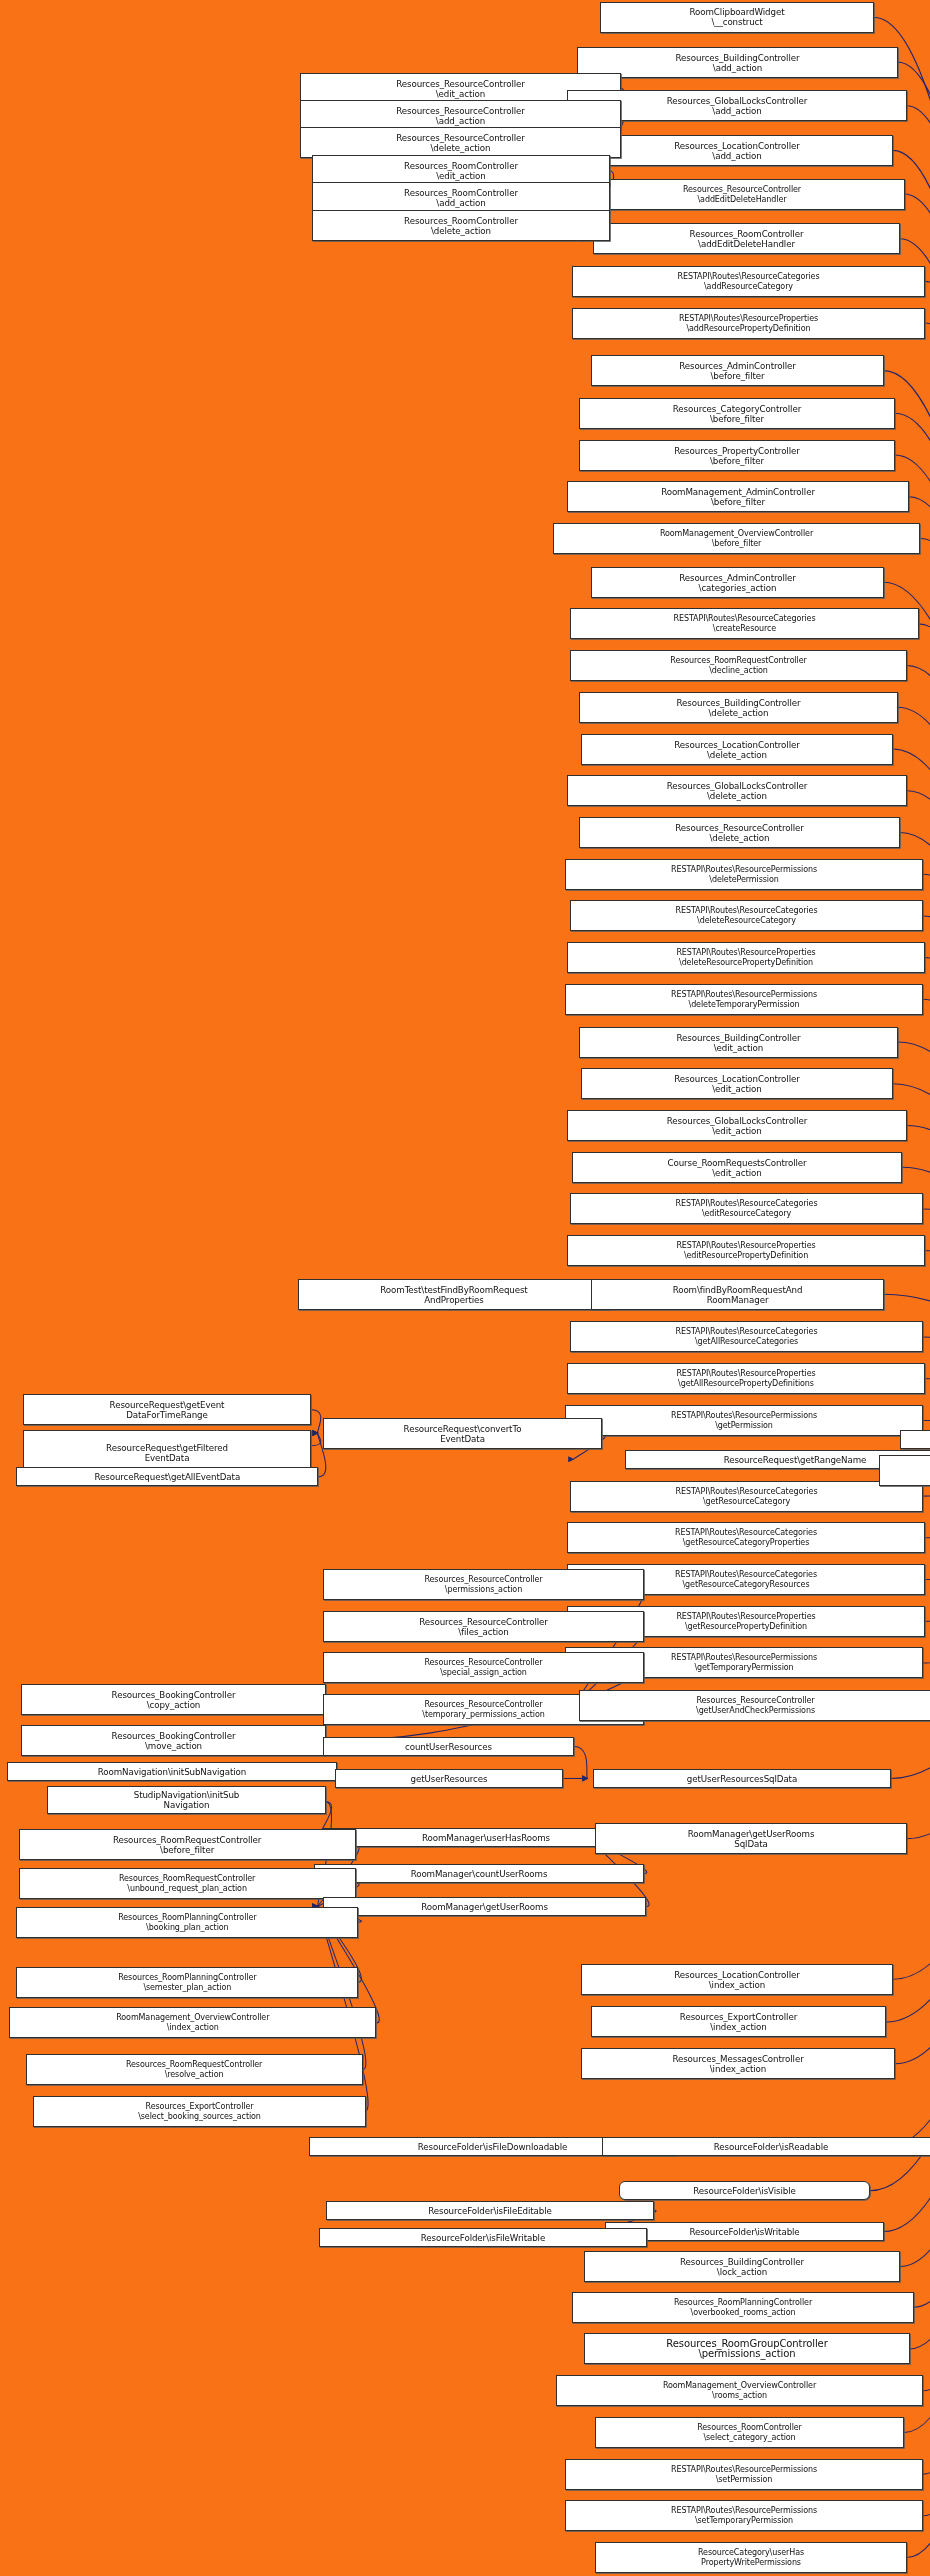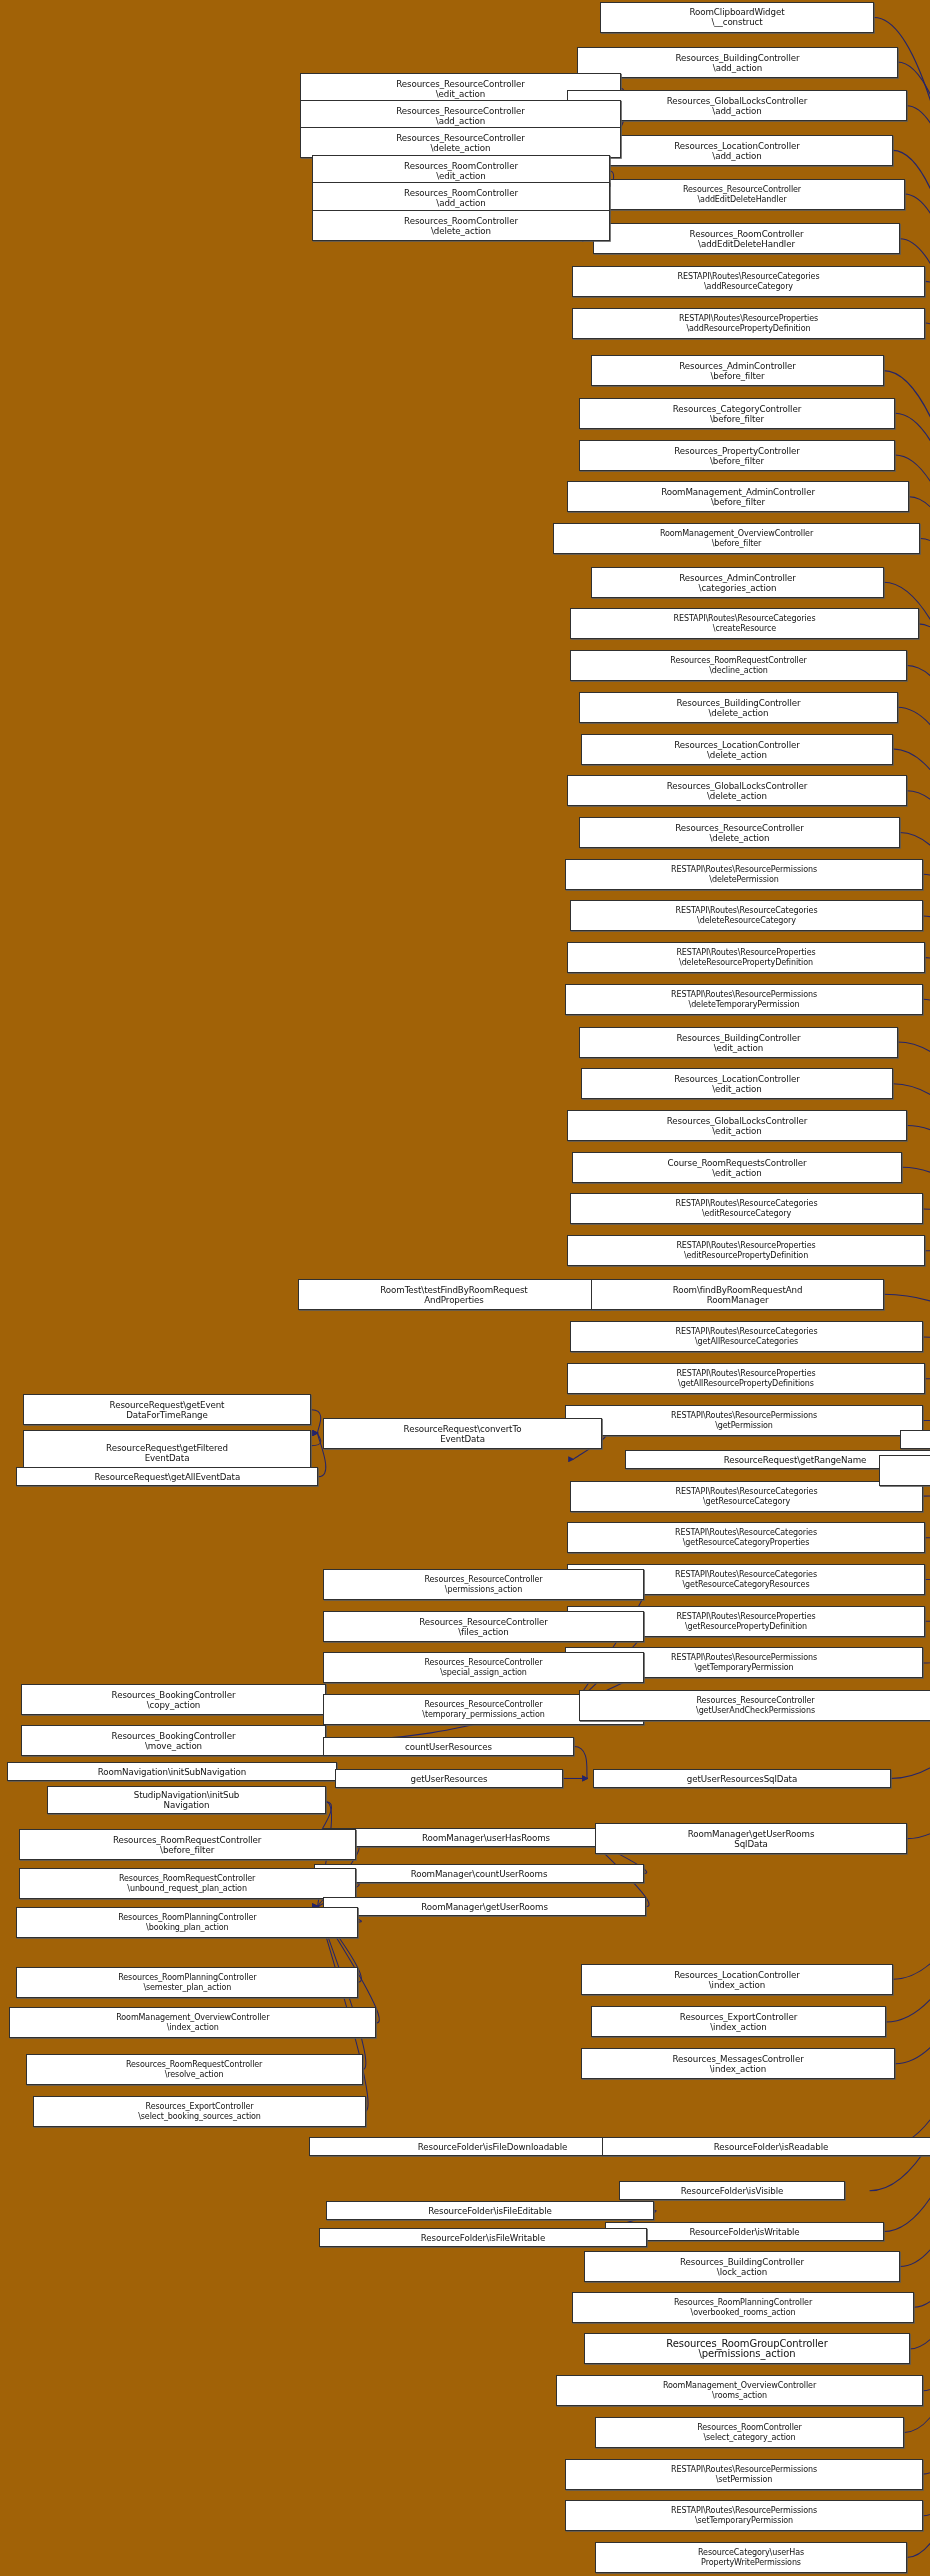--- a/index.html
+++ b/index.html
@@ -3,21 +3,21 @@
 <meta charset="utf-8">
 <style>
   html, body {
     margin: 0; padding: 0;
     background: #ffffff;
   }
   #canvas {
     position: relative;
     width: 930px;
     height: 2576px;
-    background: #a16207;
+    background: #f97316;
     overflow: hidden;
     font-family: "DejaVu Sans", sans-serif;
   }
   #edges {
     position: absolute;
     left: 0; top: 0;
     width: 930px;
     height: 2576px;
     pointer-events: none;
   }
@@ -289,21 +289,21 @@
       <div class="node" style="left: 591px; top: 2006px; width: 295px; height: 31px;">Resources_ExportController
 \index_action</div>
       <div class="node" style="left: 25.6px; top: 2054px; width: 337px; height: 31px; font-size: 8px;">Resources_RoomRequestController
 \resolve_action</div>
       <div class="node" style="left: 581px; top: 2048px; width: 314px; height: 31px;">Resources_MessagesController
 \index_action</div>
       <div class="node" style="left: 33px; top: 2096px; width: 333px; height: 31px; font-size: 8px;">Resources_ExportController
 \select_booking_sources_action</div>
       <div class="node" style="left: 309px; top: 2137px; width: 367px; height: 19.4px;">ResourceFolder\isFileDownloadable</div>
       <div class="node" style="left: 602px; top: 2137px; width: 338px; height: 19.4px;">ResourceFolder\isReadable</div>
-      <div class="node" style="left: 619px; top: 2181px; width: 226px; height: 19.4px;">ResourceFolder\isVisible</div>
+      <div class="node" style="left: 619px; top: 2181px; width: 251px; height: 19.4px; border-radius: 6px;">ResourceFolder\isVisible</div>
       <div class="node" style="left: 326px; top: 2201px; width: 328px; height: 19.4px;">ResourceFolder\isFileEditable</div>
       <div class="node" style="left: 605px; top: 2222px; width: 279px; height: 19.4px;">ResourceFolder\isWritable</div>
       <div class="node" style="left: 319px; top: 2228px; width: 328px; height: 19.4px;">ResourceFolder\isFileWritable</div>
       <div class="node" style="left: 584px; top: 2251px; width: 316px; height: 31px;">Resources_BuildingController
 \lock_action</div>
       <div class="node" style="left: 572px; top: 2292px; width: 342px; height: 31px; font-size: 8px;">Resources_RoomPlanningController
 \overbooked_rooms_action</div>
       <div class="node" style="left: 584px; top: 2333px; width: 326px; height: 31px; font-size: 10px;">Resources_RoomGroupController
 \permissions_action</div>
       <div class="node" style="left: 556px; top: 2375px; width: 367px; height: 31px; font-size: 8px;">RoomManagement_OverviewController

